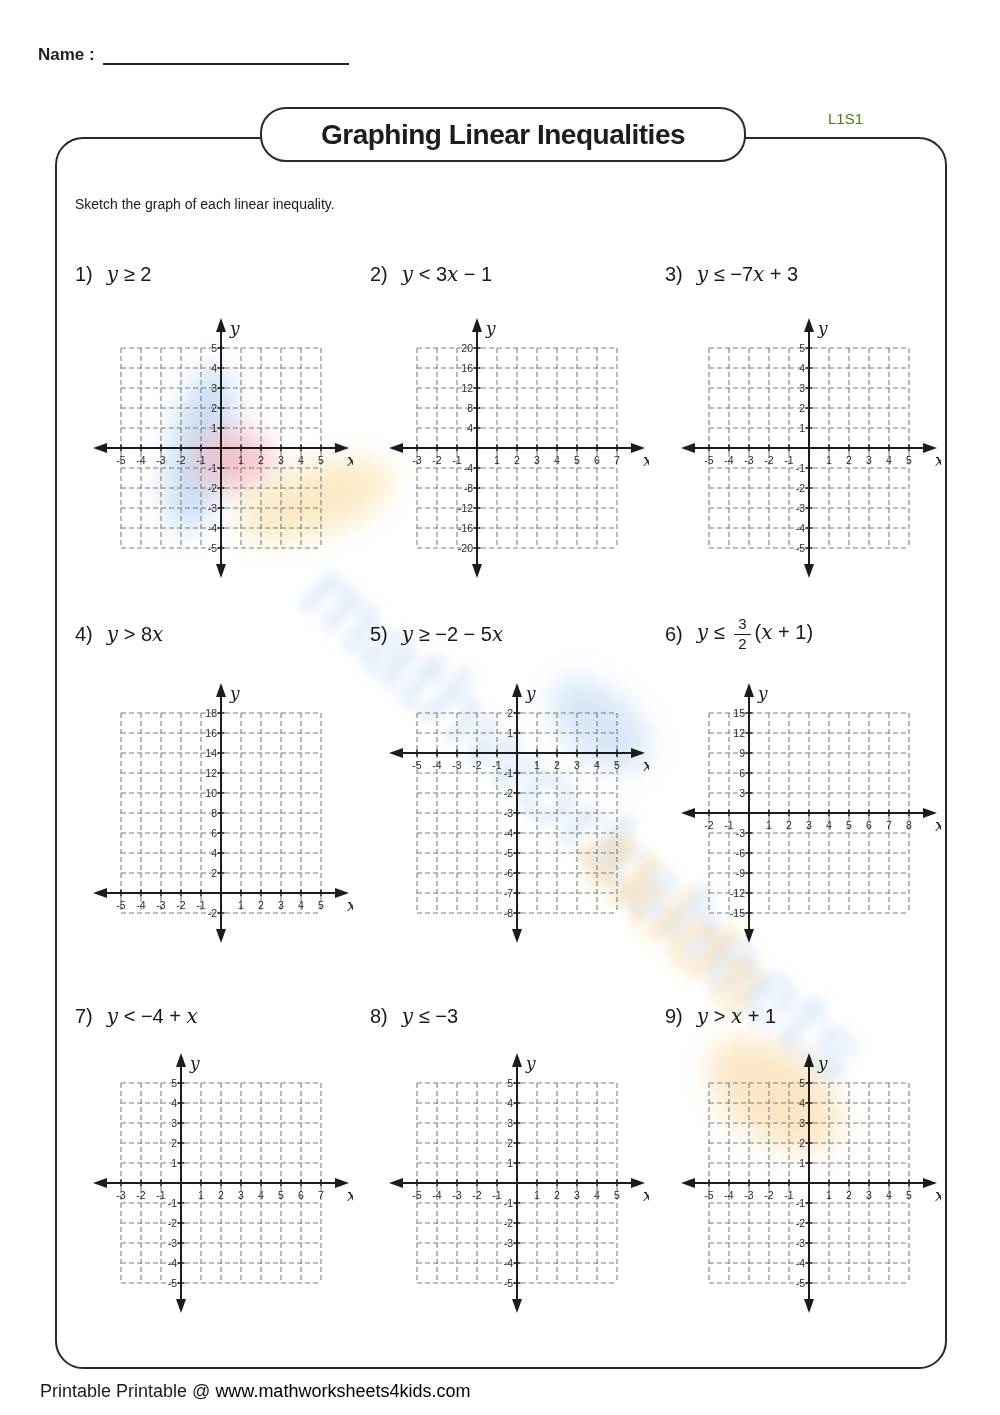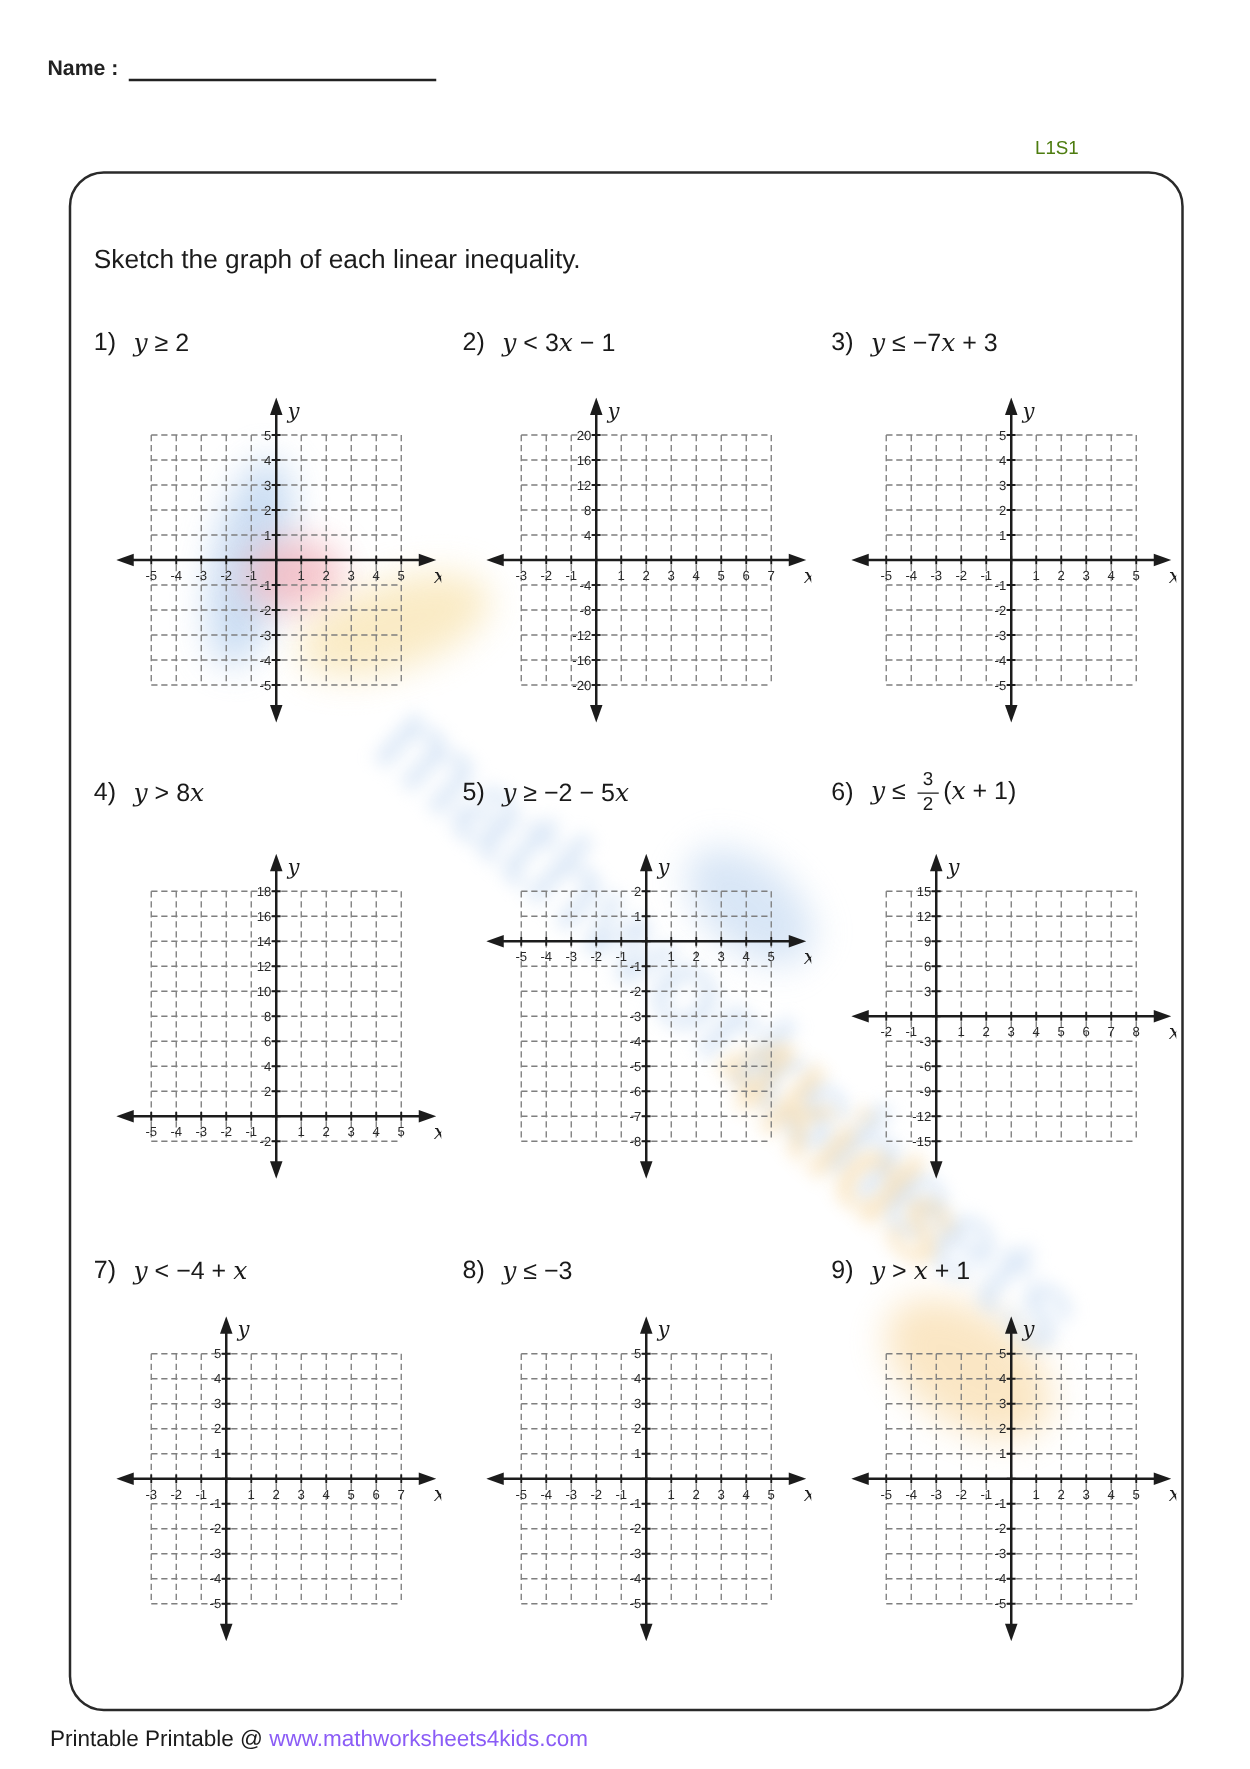--- a/index.html
+++ b/index.html
@@ -10,21 +10,21 @@
   .name-row{position:absolute;left:38px;top:45px;font-size:17px;font-weight:600;color:#222;}
   .name-line{display:inline-block;width:246px;border-bottom:2px solid #222;height:18px;margin-left:8px;vertical-align:bottom;}
   .title-box{position:absolute;left:260px;top:107px;width:482px;height:51px;background:#fff;
              border:2.5px solid #2a2a2a;border-radius:26px;display:flex;align-items:center;justify-content:center;z-index:3;}
   .title-box span{font-size:28px;font-weight:bold;letter-spacing:-0.5px;color:#1d1d1d;}
   .code{position:absolute;left:828px;top:110px;font-size:15px;color:#4d7c0f;z-index:3;}
 
   
   .main-box{position:absolute;left:55px;top:137px;width:888px;height:1228px;
             border:2px solid #2a2a2a;border-radius:28px;background:transparent;z-index:1;}
-  .instruction{position:absolute;left:75px;top:196px;font-size:21px;color:#1b1b1b;z-index:2;}
+  .instruction{position:absolute;left:75px;top:196px;font-size:14px;color:#1b1b1b;z-index:2;}
 
   
   .wm{position:absolute;z-index:0;pointer-events:none;}
   .wm-text{font-weight:bold;white-space:nowrap;filter:blur(7px);transform-origin:left top;}
   .wm-blob{border-radius:50%;filter:blur(14px);}
 
   
   .problem-cell{position:absolute;display:flex;align-items:center;gap:14px;font-size:20px;color:#1a1a1a;z-index:2;min-height:48px;}
   .pnum{font-size:20px;}
   .pexpr{font-size:20px;white-space:nowrap;}
@@ -43,20 +43,23 @@
 </style>
 </head>
 <body>
 
 <div id="page">
 
   <div class="name-row">
     <span>Name :</span><span class="name-line"></span>
   </div>
 
+  <div class="title-box">
+    <span>Graphing Linear Inequalities</span>
+  </div>
   <div class="code">L1S1</div>
 
   <div class="main-box"></div>
 
   <div id="wm-layer">
       <div class="wm wm-blob" style="left: 170px; top: 365px; width: 60px; height: 170px; background: rgb(185, 210, 239); opacity: 0.75; transform: rotate(12deg);"></div>
       <div class="wm wm-blob" style="left: 195px; top: 430px; width: 80px; height: 60px; background: rgb(243, 184, 192); opacity: 0.8; transform: rotate(0deg);"></div>
       <div class="wm wm-blob" style="left: 235px; top: 465px; width: 160px; height: 70px; background: rgb(248, 227, 174); opacity: 0.7; transform: rotate(-18deg);"></div>
       <div class="wm wm-blob" style="left: 540px; top: 690px; width: 120px; height: 70px; background: rgb(185, 210, 239); opacity: 0.55; transform: rotate(40deg);"></div>
       <div class="wm wm-blob" style="left: 700px; top: 1050px; width: 150px; height: 90px; background: rgb(245, 201, 126); opacity: 0.45; transform: rotate(35deg);"></div>
@@ -751,15 +754,15 @@
         <text x="124" y="193.8" text-anchor="end" font-size="10.5" fill="#2a2a2a">-3</text>
         <text x="124" y="213.8" text-anchor="end" font-size="10.5" fill="#2a2a2a">-4</text>
         <text x="124" y="233.8" text-anchor="end" font-size="10.5" fill="#2a2a2a">-5</text>
         <text x="137" y="16" font-size="17" fill="#1c1c1c" class="axletter">y</text>
         <text x="254" y="148" font-size="17" fill="#1c1c1c" class="axletter" text-anchor="start">x</text>
       </svg>
     </div>
 
   <div class="footer">
     <span>Printable Printable @</span>
-    <a href="#" id="footer-link" style="color: #8b5cf6;">www.mathworksheets4kids.com</a>
+    <a href="#" id="footer-link" style="color: #000000;">www.mathworksheets4kids.com</a>
   </div>
 </div>
 
 </body></html>

